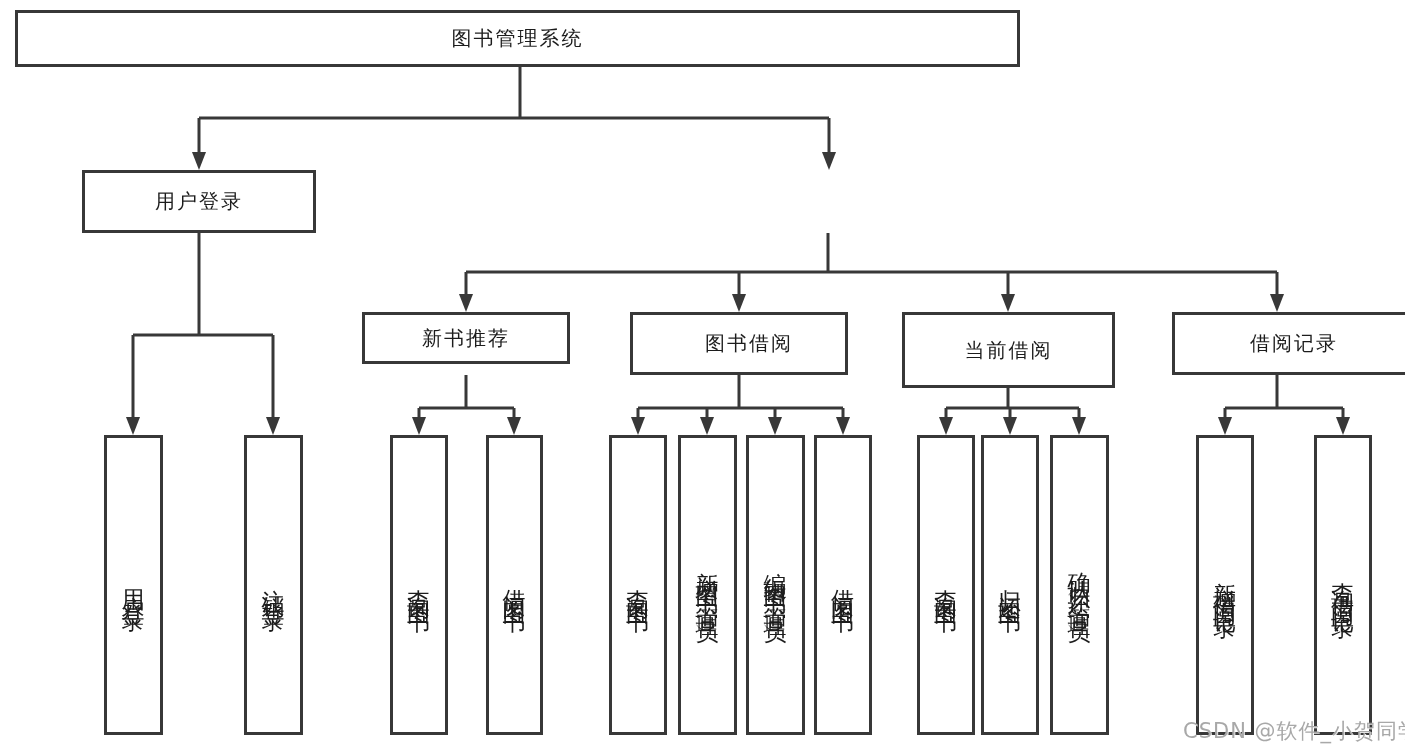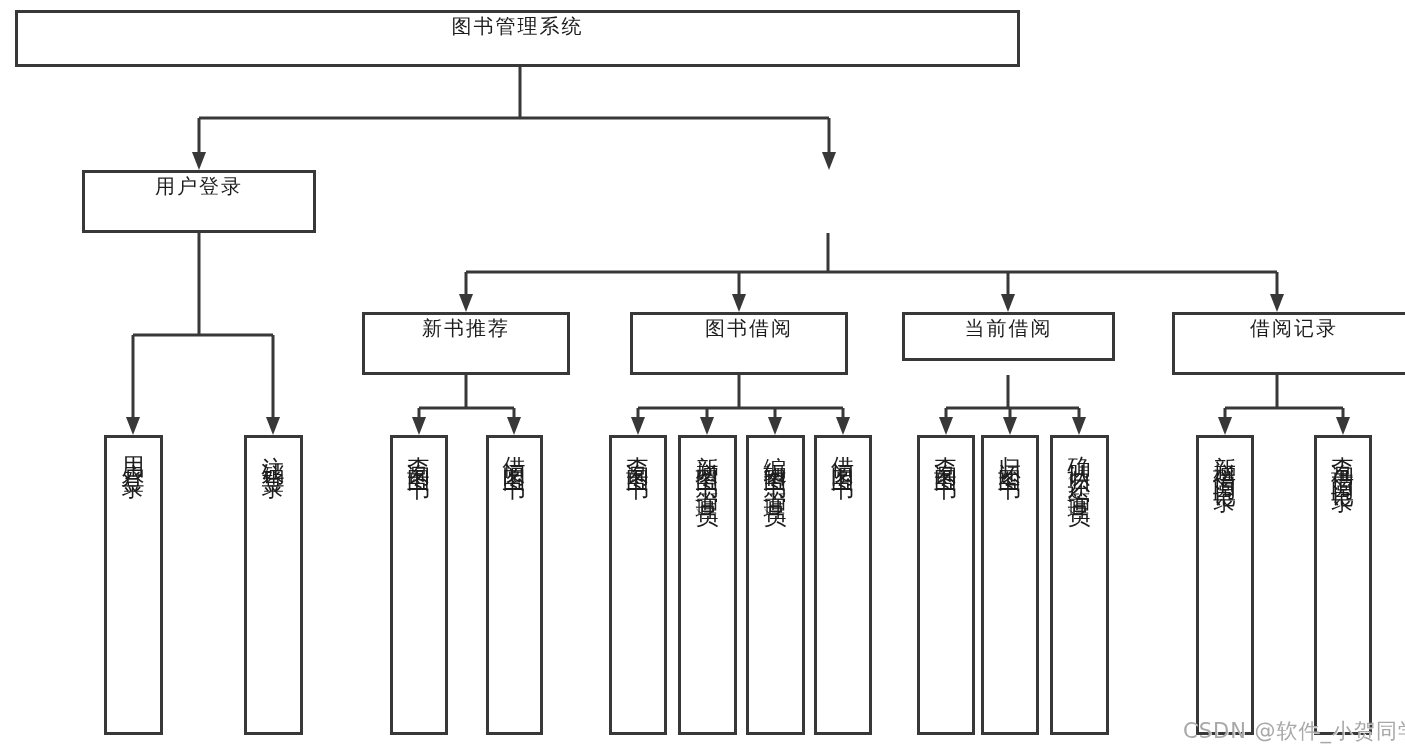--- a/index.html
+++ b/index.html
@@ -10,20 +10,21 @@
     font-family:"DejaVu Sans","Liberation Sans",sans-serif;
     overflow:hidden;
   }
   .connectors{position:absolute;left:0;top:0;width:1405px;height:747px;}
   .box{
     position:absolute;
     box-sizing:border-box;
     background:#ffffff;
     border:3px solid #383838;
     display:flex;
+    align-items:center;
     justify-content:center;
     color:#1c1c1c;
   }
   .box.h{font-size:20px;letter-spacing:2px;}
   .box.v{top:435px;height:300px;}
   .box.v .vtext{
     writing-mode:vertical-rl;
     text-orientation:mixed;
     font-size:23px;
     line-height:1.05;
@@ -80,27 +81,27 @@
   </svg>
 
   <div class="box h" style="left:15px;top:10px;width:1005px;height:57px;">
     <span>图书管理系统</span>
   </div>
 
   <div class="box h" style="left:82px;top:170px;width:234px;height:63px;">
     <span>用户登录</span>
   </div>
 
-  <div class="box h" style="left:362px;top:312px;width:208px;height:63px;">
+  <div class="box h" style="left:362px;top:312px;width:208px;height:52px;">
     <span>新书推荐</span>
   </div>
   <div class="box h" style="left:630px;top:312px;width:218px;height:63px;padding-left:20px;">
     <span>图书借阅</span>
   </div>
-  <div class="box h" style="left:902px;top:312px;width:213px;height:49px;">
+  <div class="box h" style="left:902px;top:312px;width:213px;height:76px;">
     <span>当前借阅</span>
   </div>
   <div class="box h" style="left:1172px;top:312px;width:244px;height:63px;">
     <span>借阅记录</span>
   </div>
 
   <div class="box v" style="left:104px;width:59px;">
     <span class="vtext">用户登录</span>
   </div>
   <div class="box v" style="left:244px;width:59px;">

